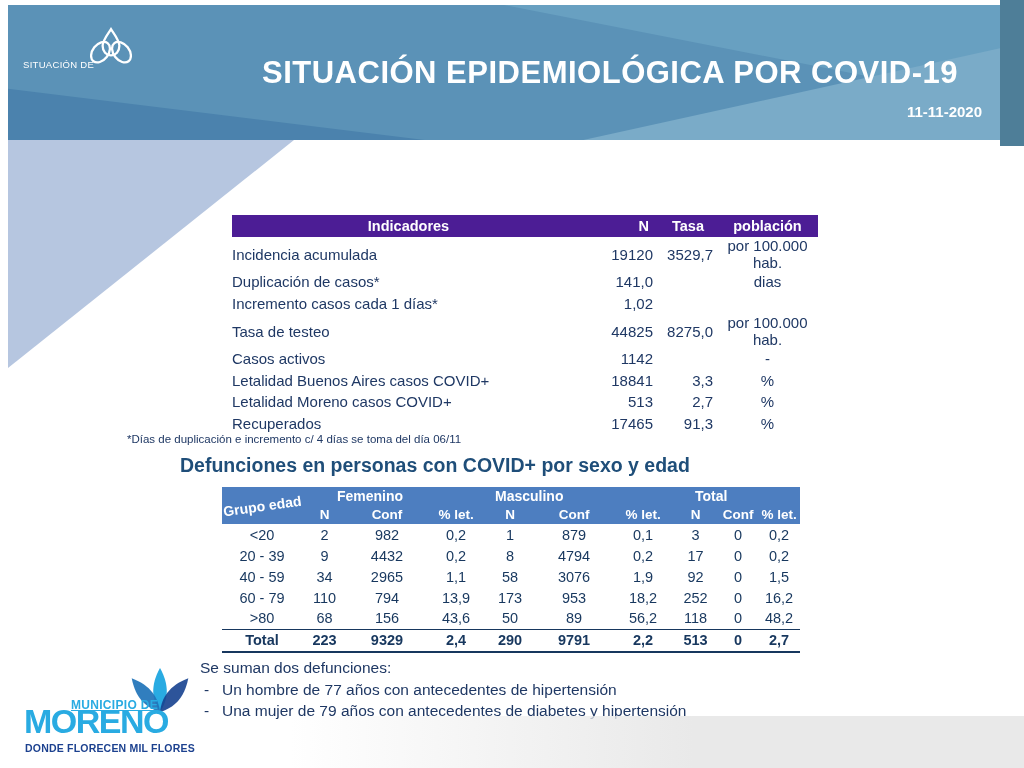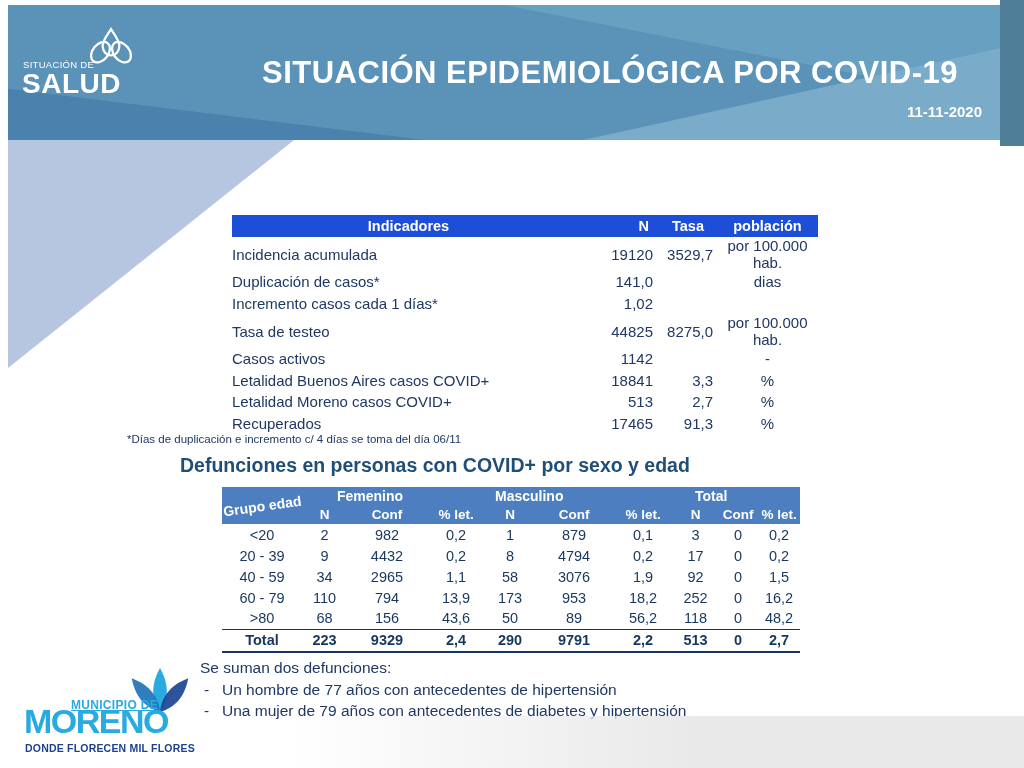--- a/index.html
+++ b/index.html
@@ -25,21 +25,21 @@
   .slide-title { position:absolute; left:228px; top:50px; width:748px; text-align:center;
                  font-size:31px; font-weight:bold; color:#fff; letter-spacing:0.5px; white-space:nowrap; }
   .slide-date  { position:absolute; right:18px; top:98px; font-size:15px; font-weight:bold; color:#fff; }
 
   .left-triangle { position:absolute; left:8px; top:140px; width:286px; height:228px;
                    background:#b6c6e0; clip-path:polygon(0 0, 100% 0, 0 100%); }
 
   
   table { border-collapse:collapse; table-layout:fixed; }
   .indicators { position:absolute; left:232px; top:215px; width:586px; font-size:15px; }
-  .indicators th { background:#1d4ed8; color:#fff; font-weight:bold; height:22px; font-size:14.5px; }
+  .indicators th { background:#4c1d95; color:#fff; font-weight:bold; height:22px; font-size:14.5px; }
   .indicators th.h-ind { text-align:center; }
   .indicators th.h-n   { text-align:right; padding-right:10px; }
   .indicators th.h-tasa{ text-align:center; }
   .indicators th.h-pob { text-align:center; }
   .indicators td { height:21.5px; vertical-align:middle; }
   .indicators td:nth-child(1) { text-align:left; }
   .indicators td:nth-child(2) { text-align:right; padding-right:6px; }
   .indicators td:nth-child(3) { text-align:right; padding-right:4px; }
   .indicators td:nth-child(4) { text-align:center; }
 
@@ -91,21 +91,20 @@
 
   <div class="salud-logo">
     <span class="flower">
       <svg width="42" height="44" viewBox="0 0 40 42" fill="none" stroke="#ffffff" stroke-width="2.2">
         <ellipse cx="10" cy="24" rx="7.5" ry="11" transform="rotate(38 10 24)"></ellipse>
         <ellipse cx="30" cy="24" rx="7.5" ry="11" transform="rotate(-38 30 24)"></ellipse>
         <path d="M20 2 C16 8 12 13 12 18 C12 23.5 15.5 27 20 27 C24.5 27 28 23.5 28 18 C28 13 24 8 20 2 Z"></path>
       </svg>
     </span>
     <div class="line1">SITUACIÓN DE</div>
-    <div class="line2">SALUD</div>
   </div>
 
   <div class="slide-title">SITUACIÓN EPIDEMIOLÓGICA POR COVID-19</div>
   <div class="slide-date">11-11-2020</div>
 </div>
 <div class="right-strip"></div>
 <div class="left-triangle"></div>
 
 <table class="indicators">
   <colgroup>

